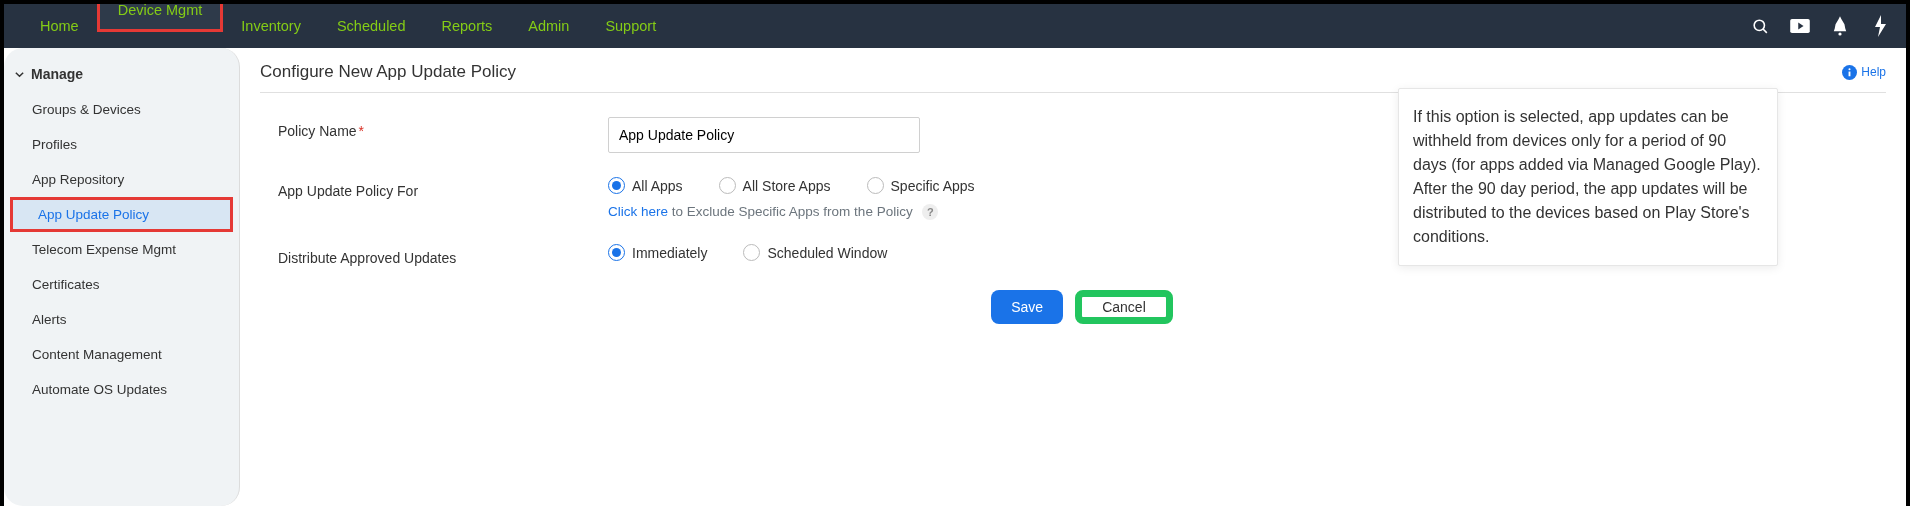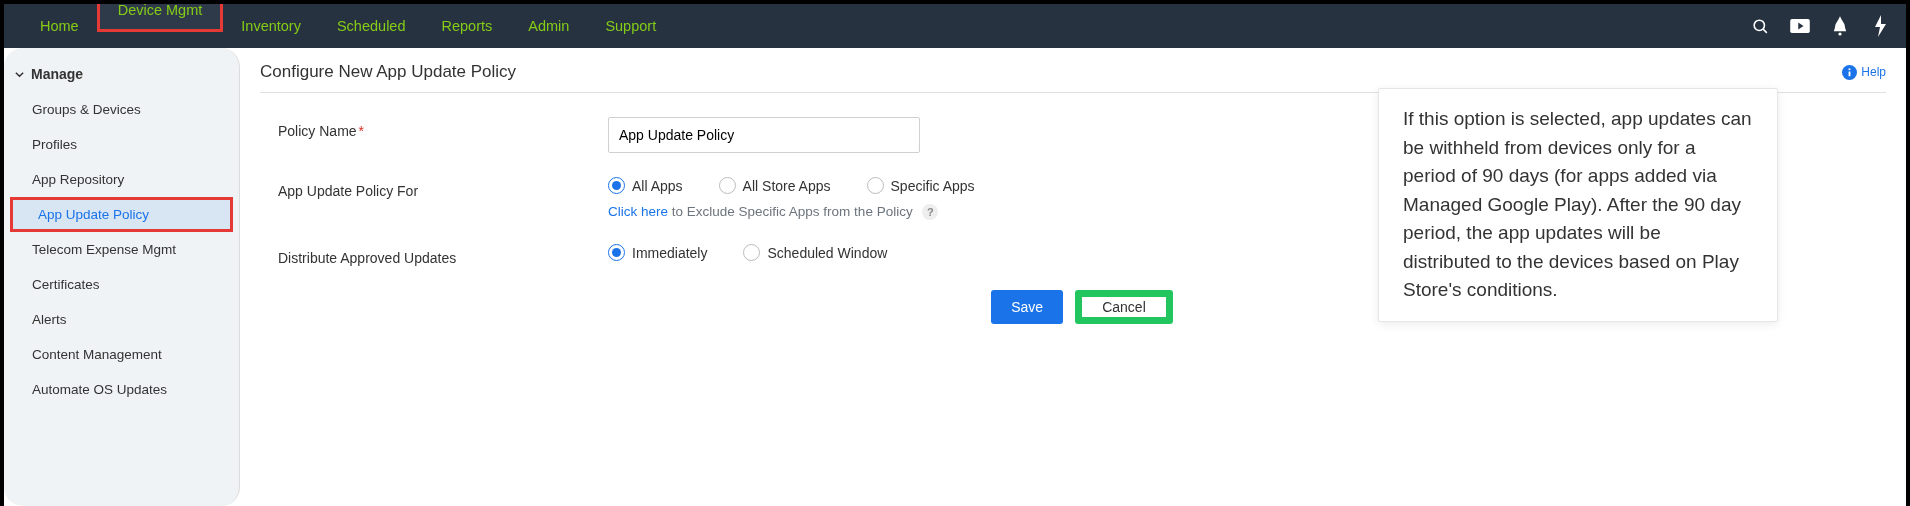--- a/index.html
+++ b/index.html
@@ -47,25 +47,25 @@
   .radio-row{display:flex;align-items:flex-start;flex-wrap:wrap;}
   .radio-opt{display:flex;align-items:center;margin-right:36px;cursor:pointer;}
   .radio-mark{width:15px;height:15px;border:1.5px solid #bbb;border-radius:50%;margin-right:7px;display:flex;align-items:center;justify-content:center;}
   .radio-opt.selected .radio-mark{border-color:var(--blue);}
   .radio-opt.selected .radio-mark::after{content:"";width:9px;height:9px;background:var(--blue);border-radius:50%;}
   .hint-line{margin-top:10px;font-size:13.5px;color:var(--muted);}
   .hint-line a{color:var(--link);text-decoration:none;cursor:pointer;}
   .q-icon{display:inline-flex;width:16px;height:16px;background:#eee;color:#888;border-radius:50%;font-size:11px;align-items:center;justify-content:center;margin-left:6px;font-weight:600;cursor:pointer;}
   .warn-dot{display:inline-flex;width:17px;height:17px;background:var(--orange);color:#fff;border-radius:50%;font-size:12px;font-weight:700;align-items:center;justify-content:center;margin-left:4px;}
   .btn-row{display:flex;justify-content:center;gap:12px;margin-top:20px;}
-  .btn{height:34px;padding:0 20px;border-radius:3px;font-size:14px;cursor:pointer;border:none;}
+  .btn{height:34px;padding:0 20px;border-radius:8px;font-size:14px;cursor:pointer;border:none;}
   .btn.primary{background:var(--blue);color:#fff;}
   .btn.secondary{background:#fff;border:7px solid #22c55e;color:#333;}
   
-  .tooltip{position:absolute;right:128px;top:40px;width:350px;background:#fff;border:1px solid var(--warn-border);box-shadow:0 2px 10px rgba(0,0,0,0.08);padding:16px 24px;font-size:19px;line-height:1.5;border-radius:2px;z-index:5;}
+  .tooltip{position:absolute;right:128px;top:40px;width:350px;background:#fff;border:1px solid var(--warn-border);box-shadow:0 2px 10px rgba(0,0,0,0.08);padding:16px 14px;font-size:16px;line-height:1.5;border-radius:2px;z-index:5;}
   .tooltip::after{content:"";position:absolute;left:-8px;bottom:18px;border:8px solid transparent;border-right-color:#fff;}
   svg{display:block;}
 </style>
 </head>
 <body>
 
 <div class="frame">
 
   <div class="topnav">
     <div id="nav-tabs" style="display: flex;">

